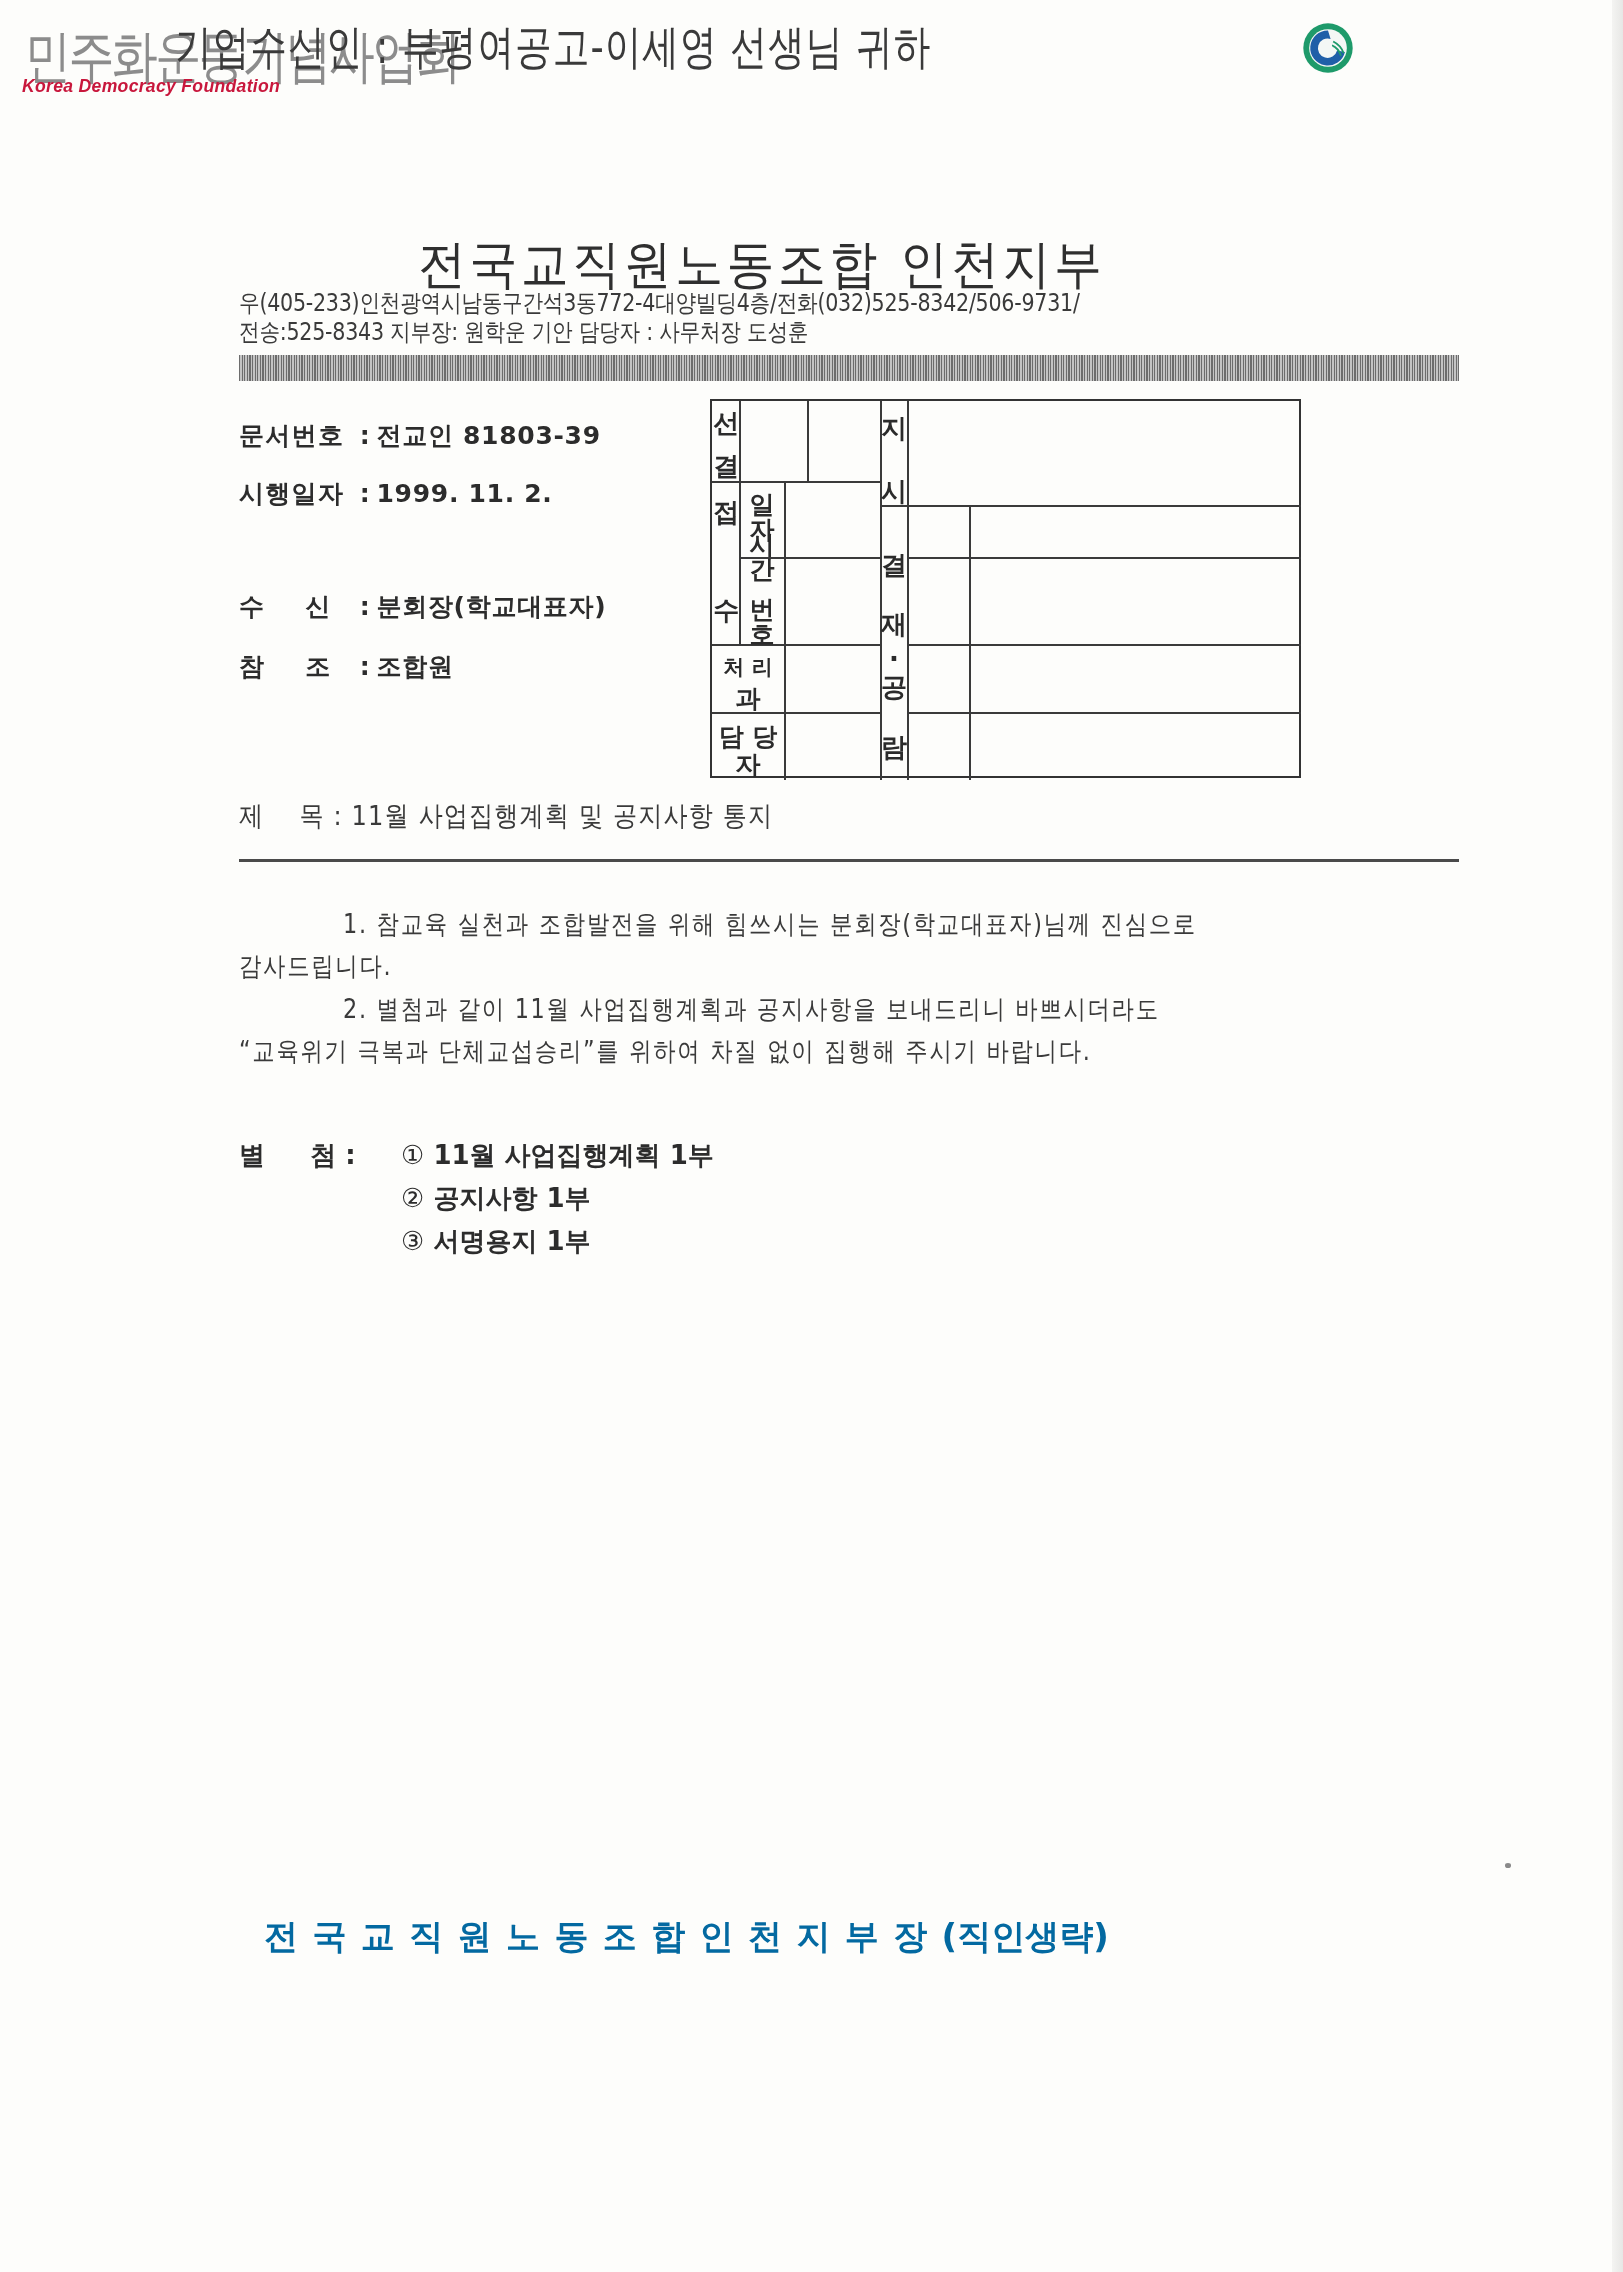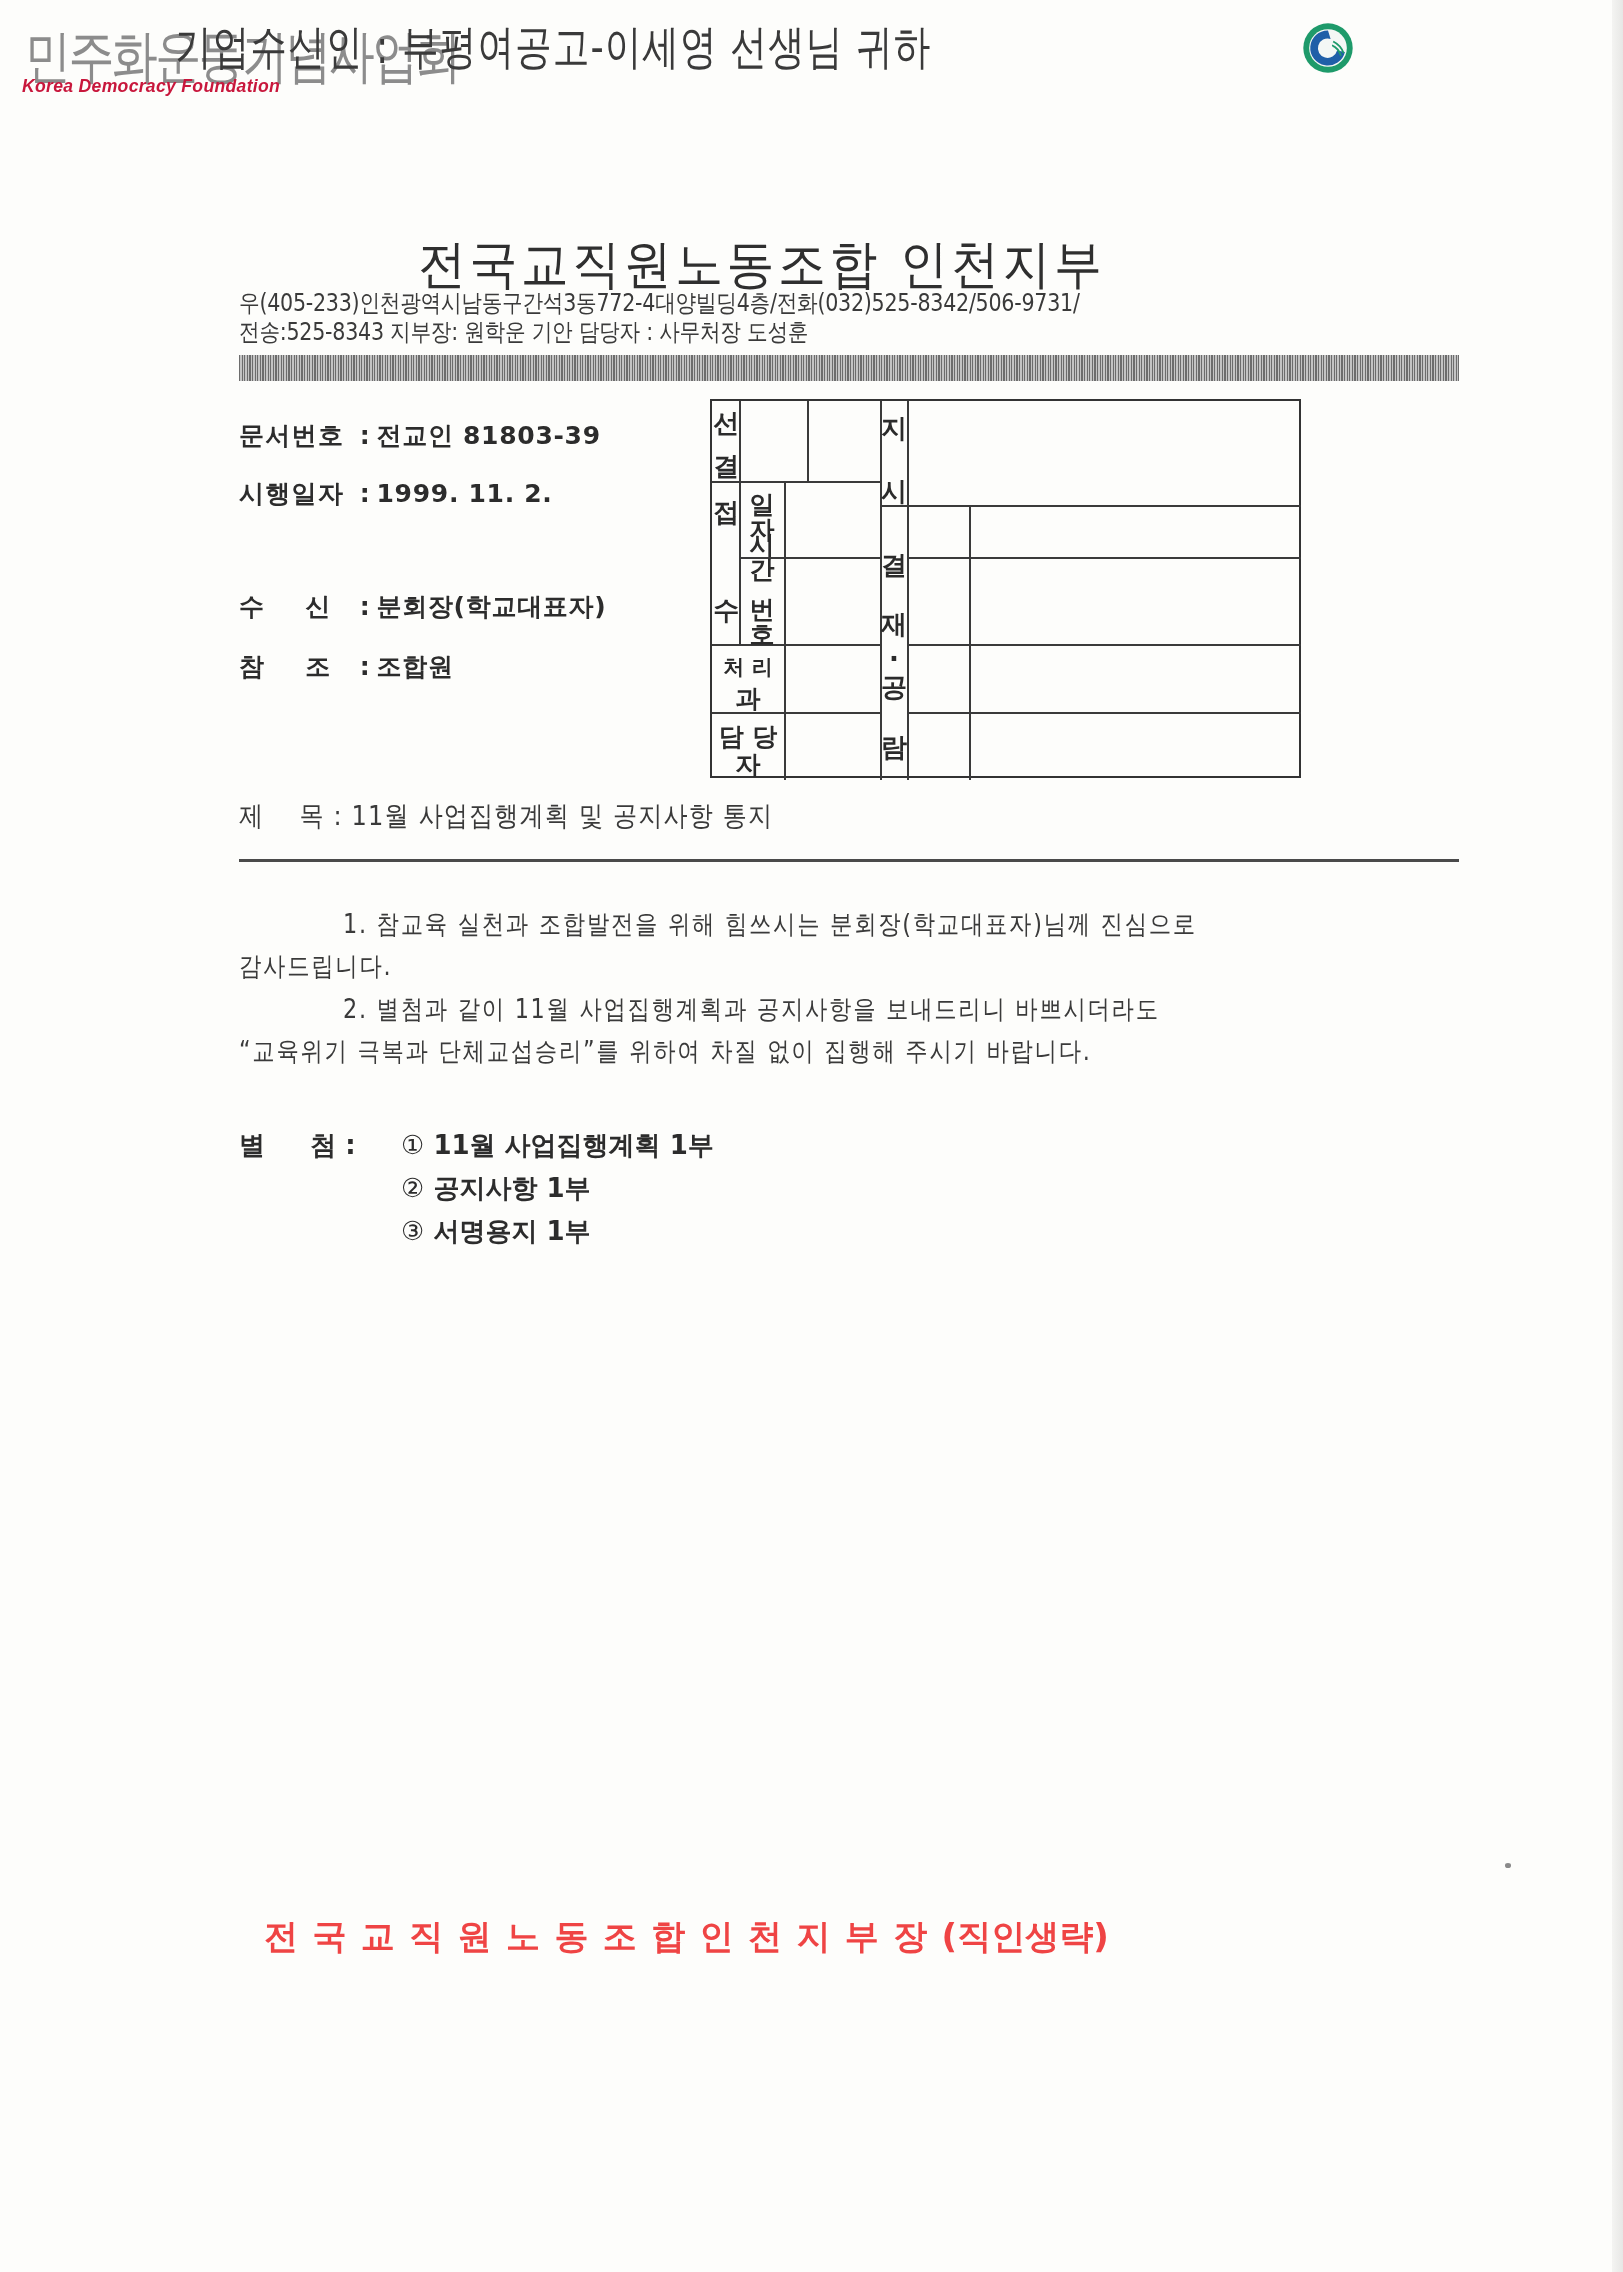--- a/index.html
+++ b/index.html
@@ -68,24 +68,24 @@
     left: 239px; top: 798px; font-size: 27.4px; color: #3a3a3a; white-space: nowrap;
     transform: scaleX(0.88); transform-origin: left top; letter-spacing: 1.3px;
   }
   .subject-rule { left: 239px; top: 859px; width: 1220px; height: 3.3px; background: #4a4a4a; }
   
   .para {
     left: 239px; font-size: 26px; color: #3a3a3a; white-space: nowrap;
     transform: scaleX(0.86); transform-origin: left top; letter-spacing: 2px;
   }
   
-  .att { font-size: 26px; font-weight: bold; color: #2c2c2c; white-space: nowrap; }
+  .att { font-size: 26px; font-weight: bold; color: #2c2c2c; white-space: nowrap; margin-top: 10px; }
   
   .sig {
-    left: 264px; top: 1914px; font-size: 34px; font-weight: bold; color: #ef4444; white-space: nowrap;
+    left: 264px; top: 1914px; font-size: 34px; font-weight: bold; color: #0369a1; white-space: nowrap;
     letter-spacing: 14.4px;
   }
   .sig .tail { letter-spacing: 0; }
   .dot-speck { left: 1505px; top: 1863px; width: 5.9px; height: 4.6px; border-radius: 50%; background: #8a8a8a; }
 </style>
 </head>
 <body>
 
 <div class="right-edge"></div>
 

